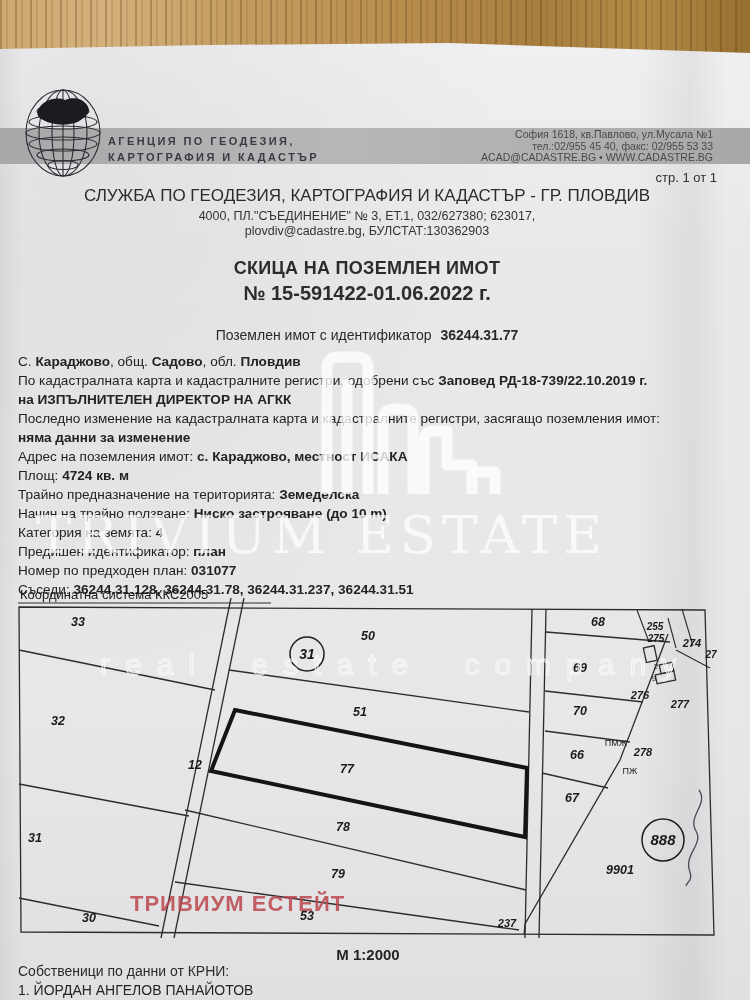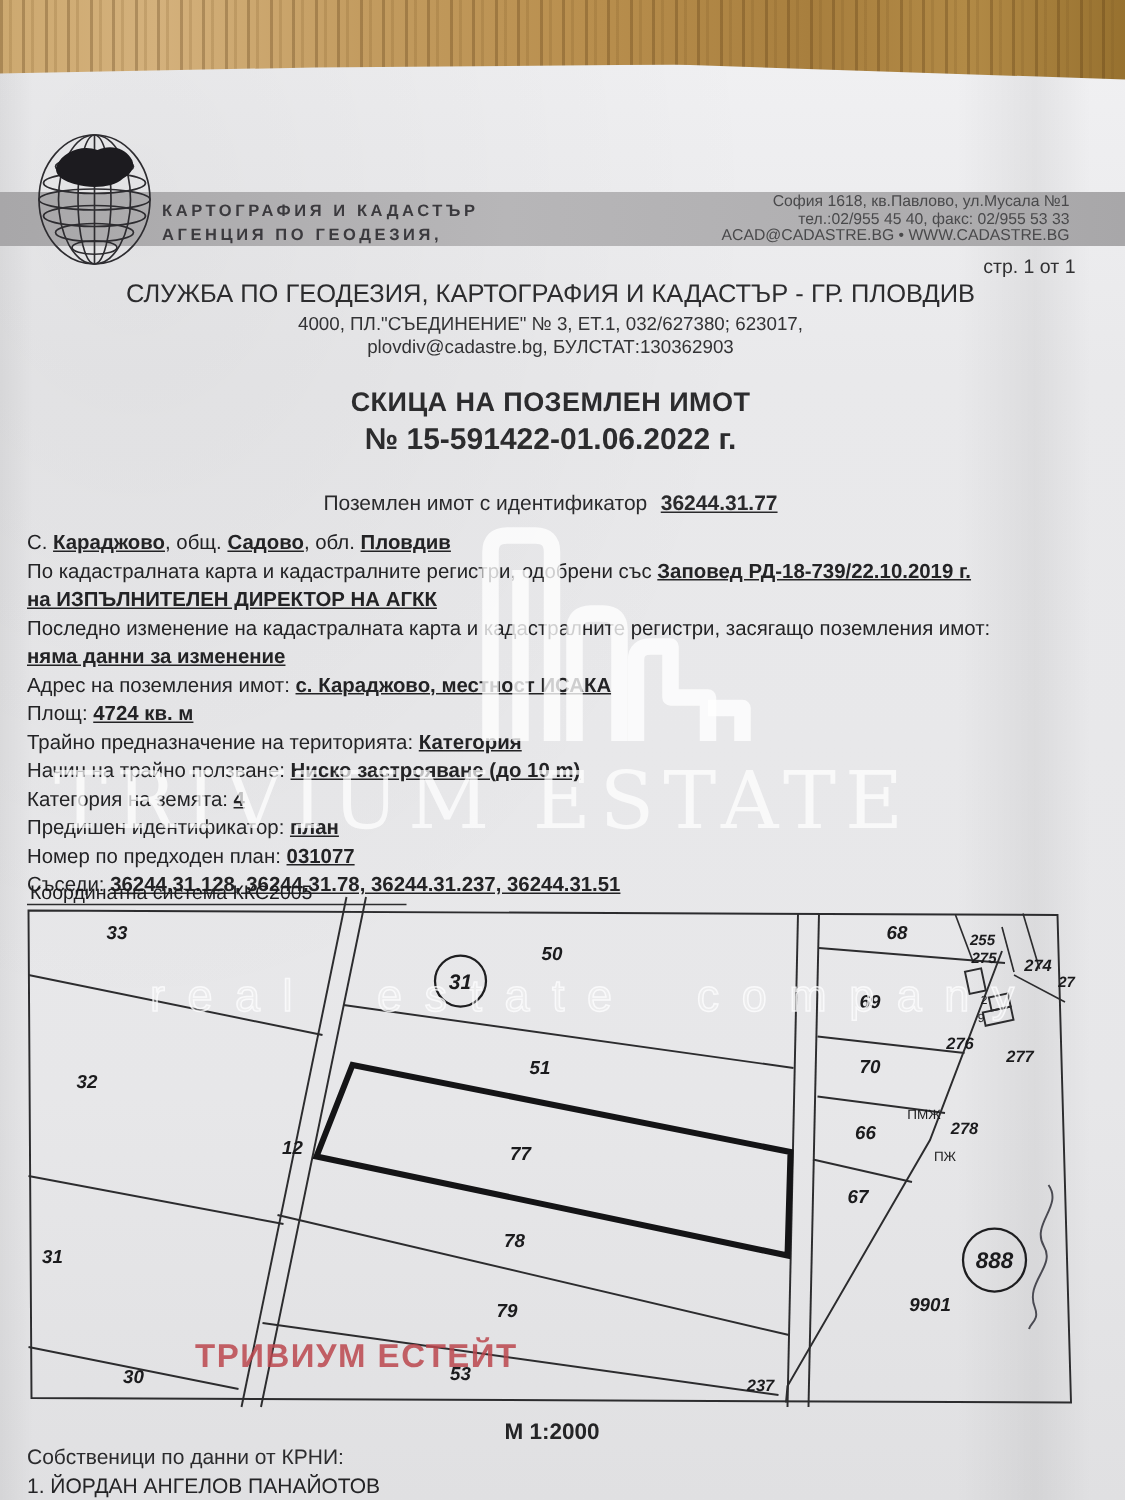--- a/index.html
+++ b/index.html
@@ -30,21 +30,21 @@
   .ctr{position:absolute;left:0;width:734px;text-align:center;color:#2c2c2e;}
   .office-title{top:186px;font-size:17px;}
   .office-sub{top:209px;font-size:12.5px;color:#333335;}
   .office-sub2{top:224px;font-size:12.5px;color:#333335;}
   .t1{top:258px;font-size:18px;font-weight:700;letter-spacing:.3px;}
   .t2{top:282px;font-size:20px;font-weight:700;}
   .idline{top:327px;font-size:14px;color:#2a2a2c;}
   .idline .b{margin-left:9px;}
   .details{position:absolute;left:18px;top:352px;width:716px;font-size:13.6px;
     line-height:19px;color:#232325;}
-  .b{font-weight:700;text-decoration:underline;}
+  .b{font-weight:700;}
   
   .wm-mark{position:absolute;left:0;top:0;pointer-events:none;}
   .wm-big{position:absolute;left:36px;top:504px;font-family:"DejaVu Serif",serif;
     font-size:53px;letter-spacing:6px;color:rgba(255,255,255,.72);white-space:nowrap;}
   .wm-outline{position:absolute;left:100px;top:648px;font-size:30px;letter-spacing:15px;
     word-spacing:18px;color:rgba(248,248,250,.30);-webkit-text-stroke:1px rgba(252,252,254,.8);
     white-space:nowrap;}
   .wm-red{position:absolute;left:130px;top:891px;font-size:22px;font-weight:700;
     letter-spacing:1px;color:rgba(187,70,77,.85);white-space:nowrap;}
   
@@ -82,22 +82,22 @@
       <ellipse cx="41" cy="47" rx="37" ry="7"></ellipse>
       <ellipse cx="41" cy="58" rx="34" ry="7"></ellipse>
       <ellipse cx="41" cy="69" rx="26" ry="6"></ellipse>
       <ellipse cx="41" cy="79" rx="15" ry="4.5"></ellipse>
     </g>
     <path d="M16,24 C20,15 33,10 43,14 C52,10 61,13 65,19 C69,24 66,30 60,33
              C54,39 39,40 29,37 C21,35 13,31 16,24 Z" fill="#1c1b1f"></path>
   </svg>
 
   <div class="agency">
+    <div>АГЕНЦИЯ ПО ГЕОДЕЗИЯ,</div>
     <div>КАРТОГРАФИЯ И КАДАСТЪР</div>
-    <div>АГЕНЦИЯ ПО ГЕОДЕЗИЯ,</div>
   </div>
 
   <div class="addr">
     <div>София 1618, кв.Павлово, ул.Мусала №1</div>
     <div>тел.:02/955 45 40, факс: 02/955 53 33</div>
     <div>ACAD@CADASTRE.BG • WWW.CADASTRE.BG</div>
   </div>
 
   <div class="page">стр. 1 от 1</div>
 
@@ -112,21 +112,21 @@
   </div>
 
   <div class="details">
       <div><span>С. </span><span class="b">Караджово</span><span>, общ. </span><span class="b">Садово</span><span>, обл. </span><span class="b">Пловдив</span></div>
       <div><span>По кадастралната карта и кадастралните регистри, одобрени със </span><span class="b">Заповед РД-18-739/22.10.2019 г.</span></div>
       <div><span class="b">на ИЗПЪЛНИТЕЛЕН ДИРЕКТОР НА АГКК</span></div>
       <div><span>Последно изменение на кадастралната карта и кадастралните регистри, засягащо поземления имот:</span></div>
       <div><span class="b">няма данни за изменение</span></div>
       <div><span>Адрес на поземления имот: </span><span class="b">с. Караджово, местност ИСАКА</span></div>
       <div><span>Площ: </span><span class="b">4724 кв. м</span></div>
-      <div><span>Трайно предназначение на територията: </span><span class="b">Категория</span></div>
+      <div><span>Трайно предназначение на територията: </span><span class="b">Земеделска</span></div>
       <div><span>Начин на трайно ползване: </span><span class="b">Ниско застрояване (до 10 m)</span></div>
       <div><span>Категория на земята: </span><span class="b">4</span></div>
       <div><span>Предишен идентификатор: </span><span class="b">план</span></div>
       <div><span>Номер по предходен план: </span><span class="b">031077</span></div>
       <div><span>Съседи: </span><span class="b">36244.31.128, 36244.31.78, 36244.31.237, 36244.31.51</span></div>
     </div>
 
   <svg class="map" width="720" height="355" viewBox="0 0 720 355">
     <g>
       <path class="thin" d="M3,13 L256,13"></path>

